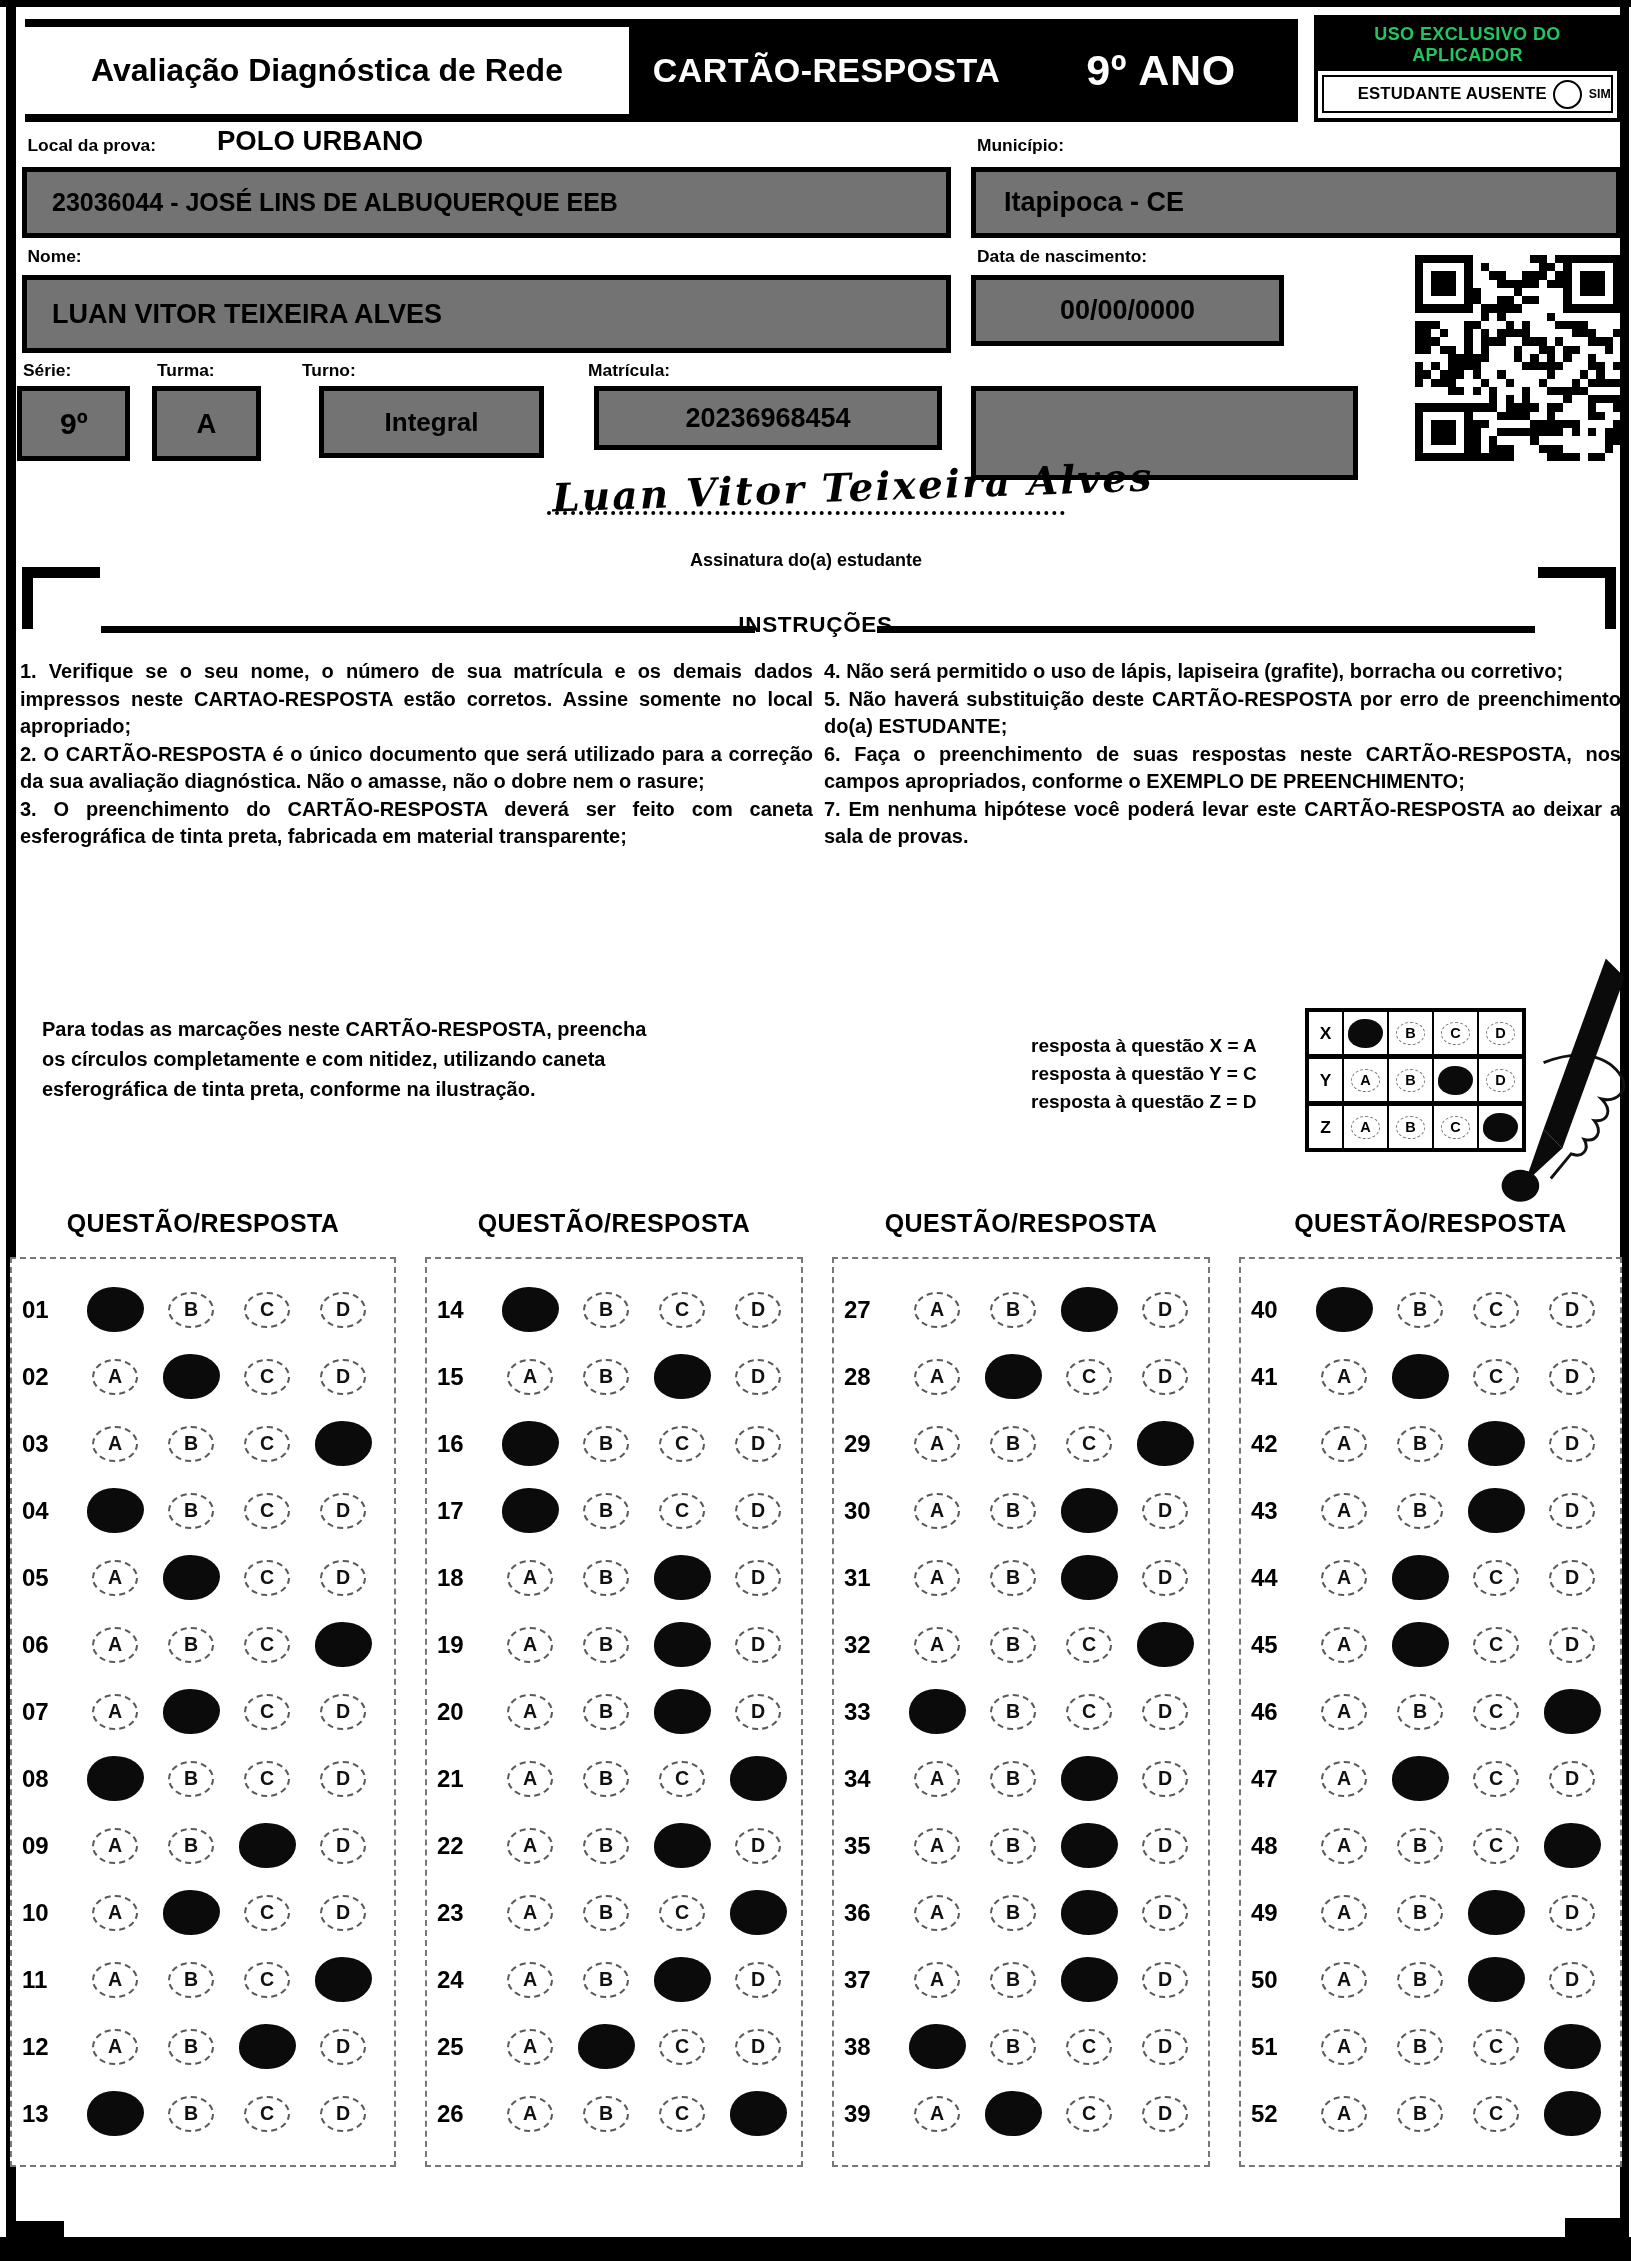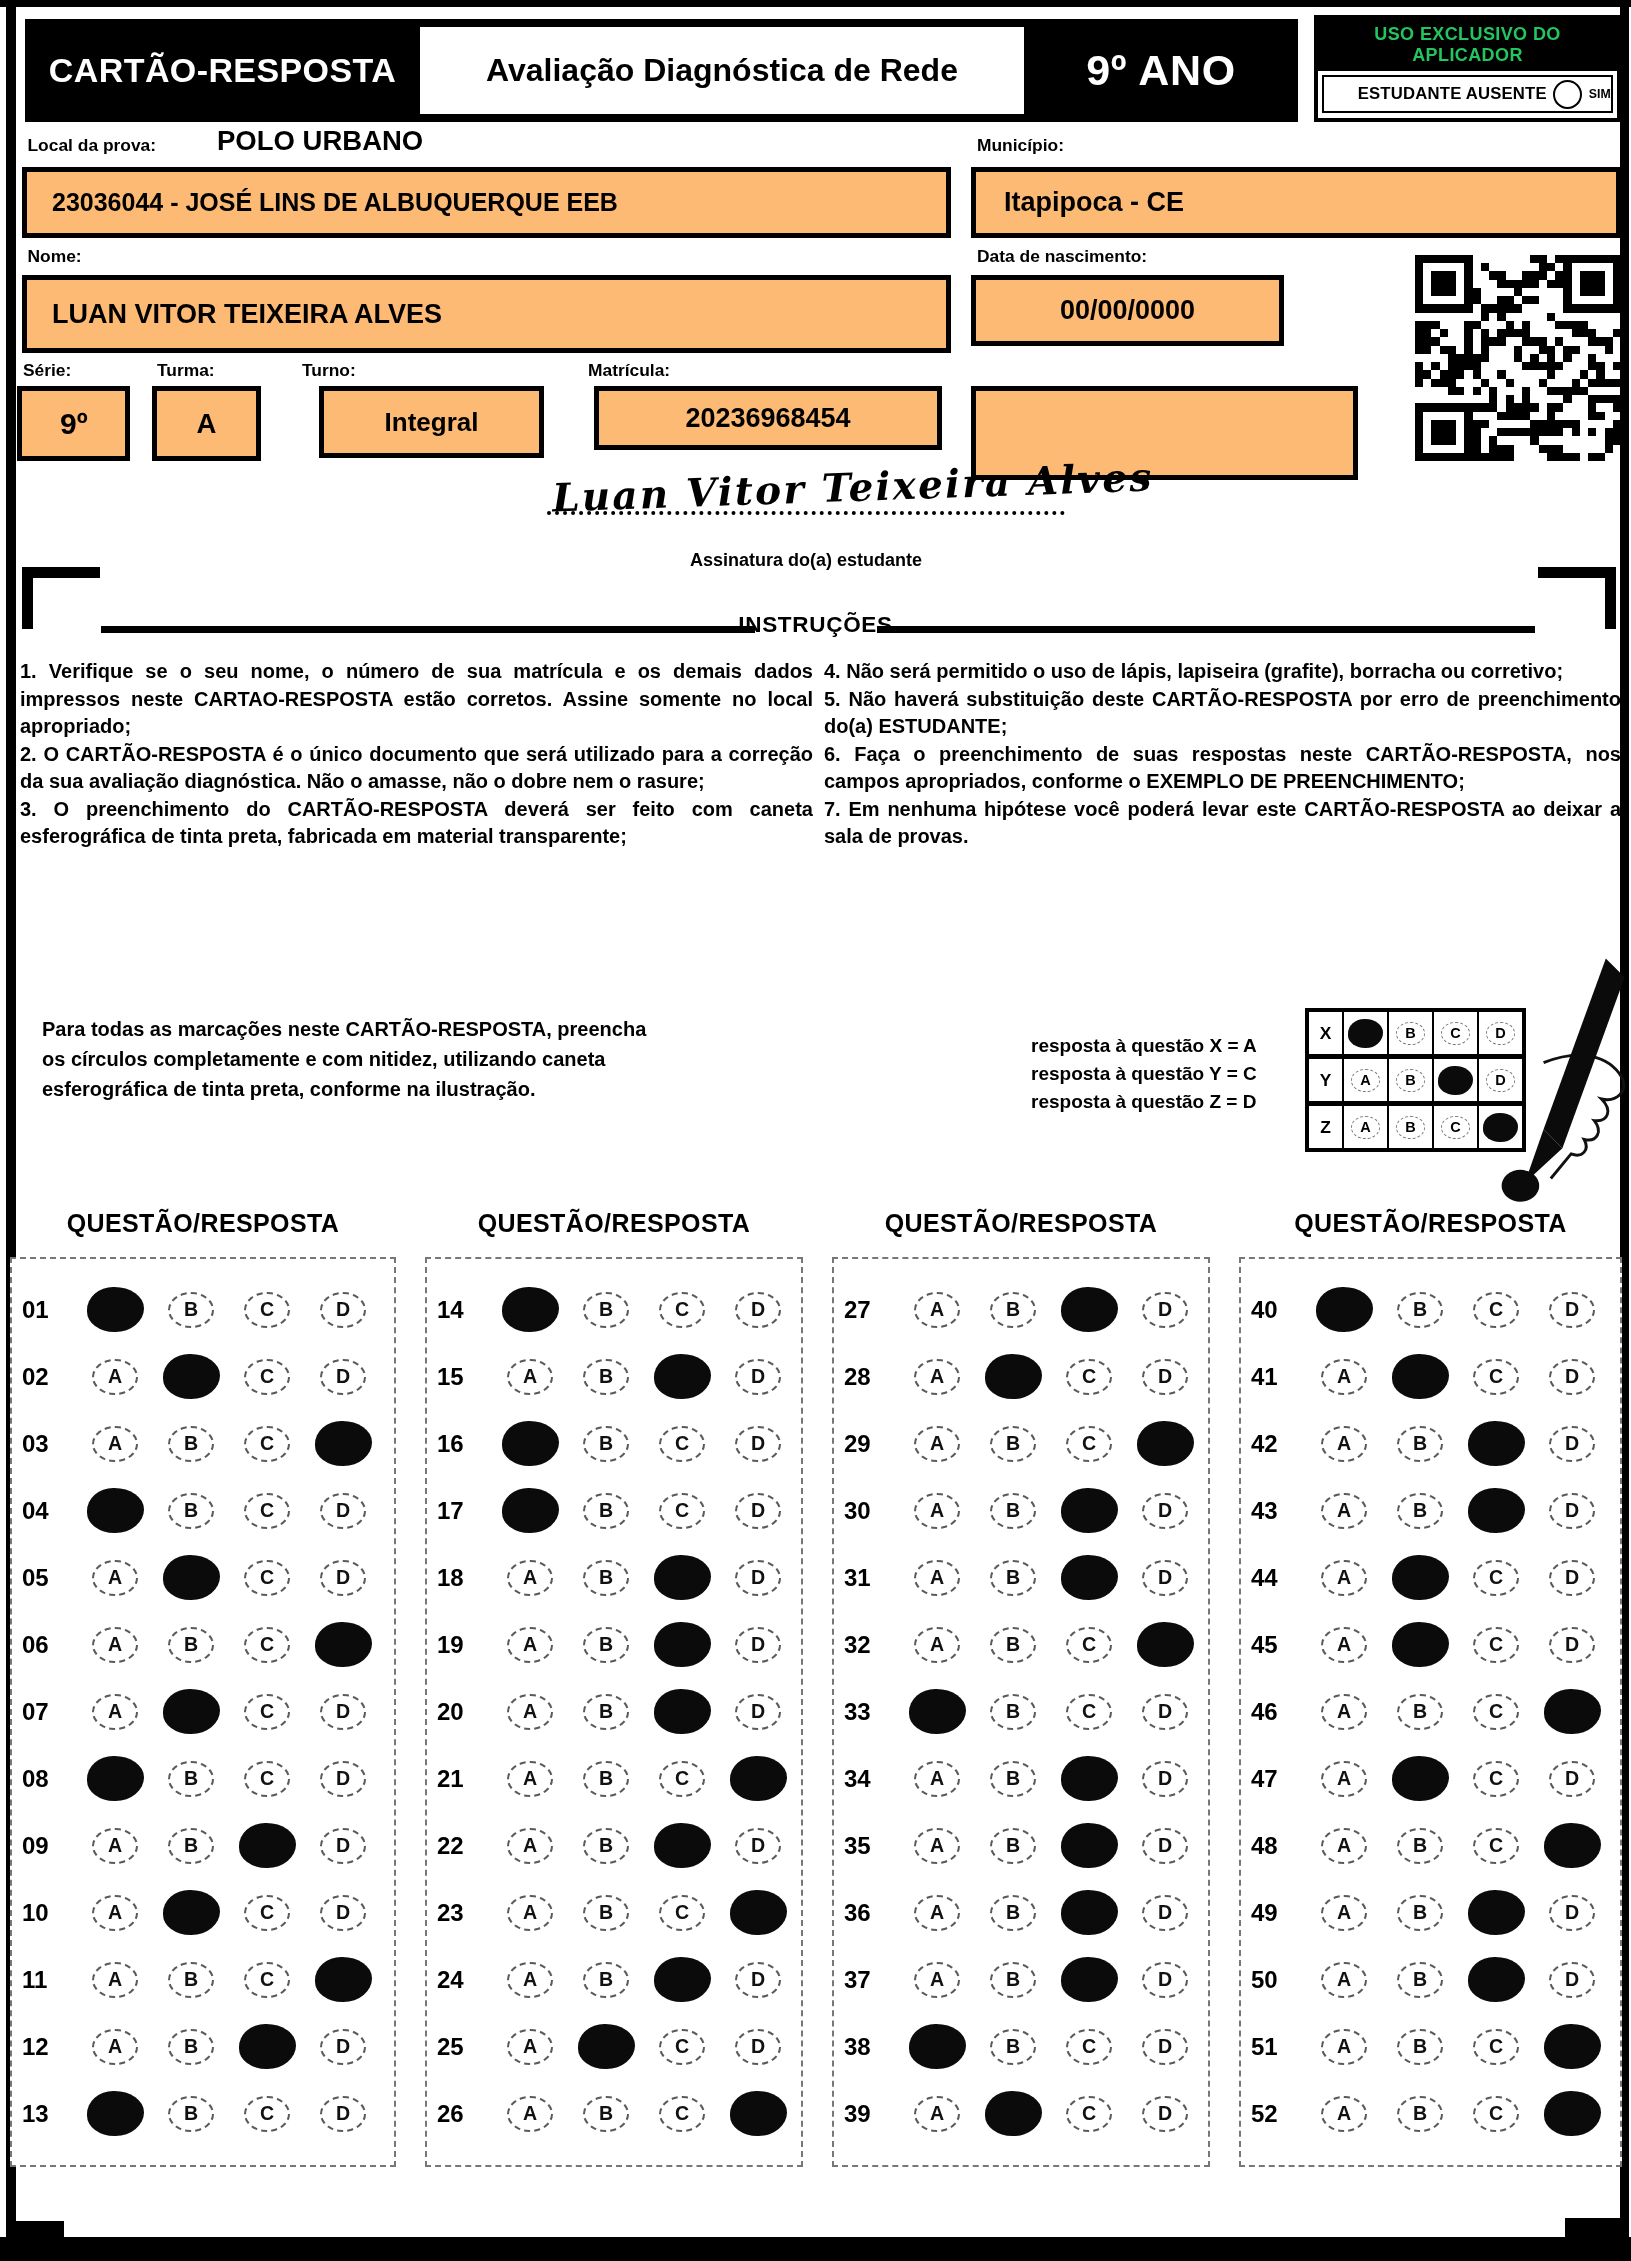--- a/index.html
+++ b/index.html
@@ -26,21 +26,21 @@
   .apl-title{background:#000;color:#22c55e;font-size:18px;font-weight:800;text-align:center;
              padding:5px 0;letter-spacing:0.4px;}
   .apl-body{flex:1;margin:4.3px;border:2.2px solid #000;display:flex;align-items:center;justify-content:flex-end;gap:6.5px;}
   .apl-absent{font-size:16.7px;font-weight:800;letter-spacing:0.2px;}
   .apl-circle{width:25px;height:25px;border:2.2px solid #000;border-radius:50%;flex:0 0 auto;}
   .apl-sim{font-size:12.3px;font-weight:800;}
 
   
   .lbl{position:absolute;font-size:17.4px;font-weight:700;}
   .fbox{position:absolute;border:5px solid #000;box-sizing:border-box;display:flex;align-items:center;
-        font-weight:800;background:#fdba74;text-align:center;}
+        font-weight:800;background:#737373;text-align:center;}
   .lbl-local{left:27.5px;top:135px;}
   .val-local{position:absolute;left:217px;top:125px;font-size:27.5px;font-weight:800;}
   .box-school{left:22px;top:167px;width:929px;height:71px;padding-left:25px;font-size:25px;}
   .lbl-municipio{left:977px;top:135px;}
   .box-municipio{left:971px;top:167px;width:650px;height:71px;padding-left:28px;font-size:27px;}
   .lbl-nome{left:27.5px;top:246px;}
   .box-nome{left:22px;top:275px;width:929px;height:78px;padding-left:25px;font-size:27px;}
   .lbl-nascimento{left:977px;top:246px;}
   .box-nascimento{left:971px;top:275px;width:313px;height:71px;justify-content:center;font-size:27px;}
   .lbl-serie{left:23px;top:360px;}
@@ -113,22 +113,22 @@
 <div class="page">
 
   <div class="bar top-bar"></div>
   <div class="bar left-bar"></div>
   <div class="bar right-bar"></div>
   <div class="bar bottom-bar"></div>
   <div class="bar notch-l"></div>
   <div class="bar notch-r"></div>
 
   <div class="hdr">
+    <div class="seg seg-white">Avaliação Diagnóstica de Rede</div>
     <div class="seg seg-black seg-card">CARTÃO-RESPOSTA</div>
-    <div class="seg seg-white">Avaliação Diagnóstica de Rede</div>
     <div class="seg seg-black seg-grade">9º ANO</div>
   </div>
   <div class="aplicador">
     <div class="apl-title">USO EXCLUSIVO DO APLICADOR</div>
     <div class="apl-body">
       <span class="apl-absent">ESTUDANTE AUSENTE</span>
       <span class="apl-circle"></span>
       <span class="apl-sim">SIM</span>
     </div>
   </div>

